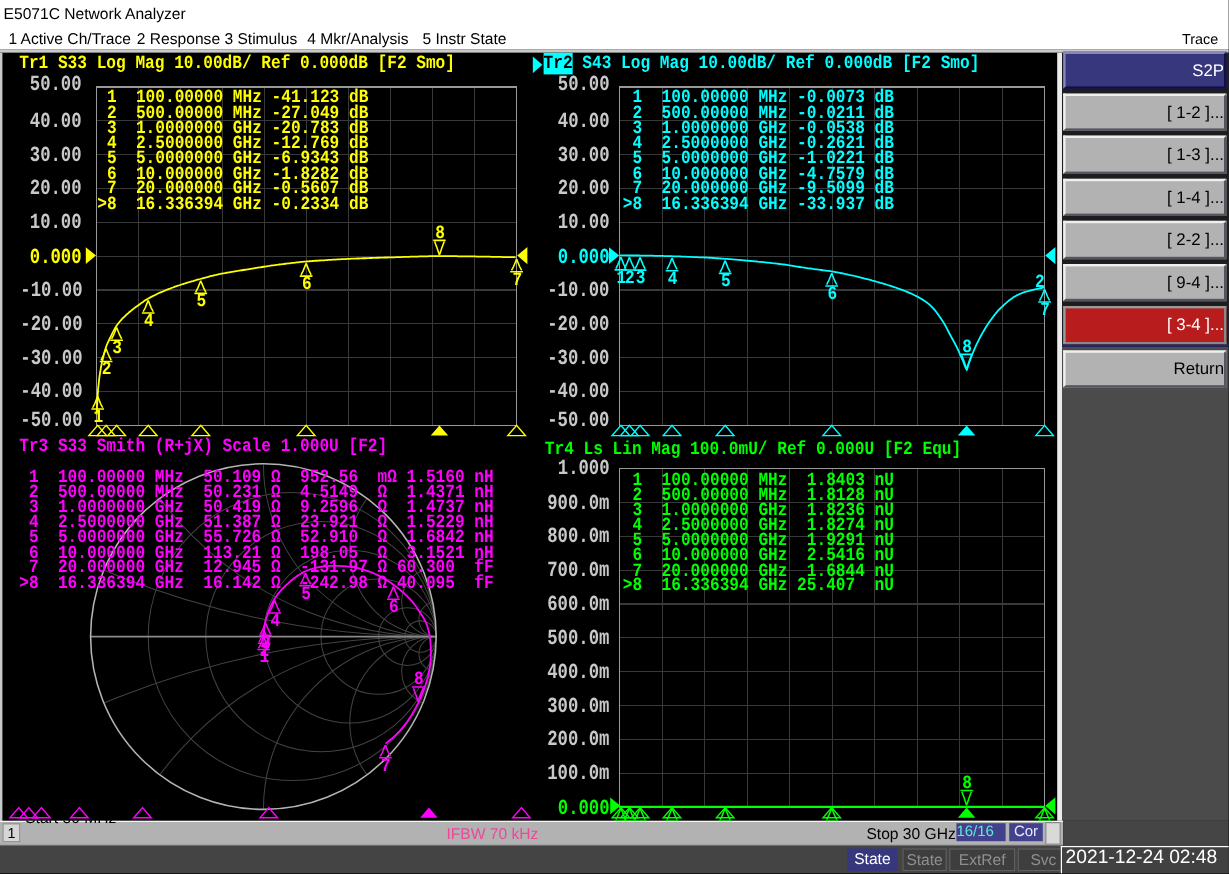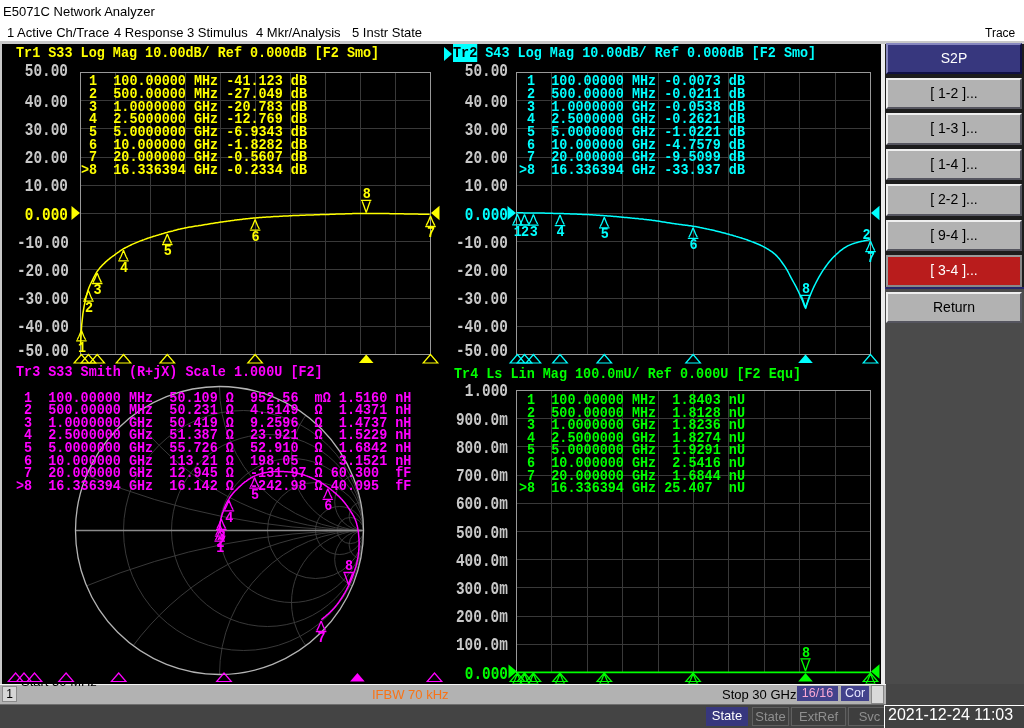--- a/index.html
+++ b/index.html
@@ -1,25 +1,25 @@
 <!DOCTYPE html>
 <html><head><meta charset="utf-8"><style>
 *{margin:0;padding:0;box-sizing:border-box}
 html,body{width:1024px;height:728px;background:#000;font-family:"Liberation Sans",sans-serif;position:relative;overflow:hidden}
 .abs{position:absolute}
 .mono{position:absolute;font-family:"Liberation Mono",monospace;font-weight:bold;font-size:15.55px;line-height:12.64px;white-space:pre;transform:scaleX(0.865);transform-origin:0 0;letter-spacing:0}
 .ylab{font-size:18px;transform:scaleX(0.8);transform-origin:100% 0;text-align:right;line-height:18px;height:18px}
-.btn{position:absolute;left:886px;width:136px;height:31.5px;background:#b2b2b2;border-top:2px solid #efefef;border-left:2px solid #efefef;border-bottom:2px solid #55555f;border-right:2px solid #55555f;color:#000;font-size:14px;text-align:center;line-height:27px}
+.btn{position:absolute;left:886px;width:136px;height:31.5px;background:#b2b2b2;border-top:2px solid #efefef;border-left:2px solid #efefef;border-bottom:2px solid #55555f;border-right:2px solid #55555f;color:#000;font-size:14px;text-align:right;line-height:27px}
 </style></head>
 <body>
 <div class="abs" style="left:0;top:0;width:1024px;height:41px;background:#fff"></div>
 <div class="abs" style="left:0;top:41px;width:1024px;height:3px;background:#c9c9c9"></div>
 <div class="abs" style="left:3px;top:4px;font-size:13px;color:#000">E5071C Network Analyzer</div>
 <div class="abs" style="left:7px;top:25px;font-size:13px;color:#000">1 Active Ch/Trace</div>
-<div class="abs" style="left:114px;top:25px;font-size:13px;color:#000">4 Response</div>
+<div class="abs" style="left:114px;top:25px;font-size:13px;color:#000">2 Response</div>
 <div class="abs" style="left:187px;top:25px;font-size:13px;color:#000">3 Stimulus</div>
 <div class="abs" style="left:256px;top:25px;font-size:13px;color:#000">4 Mkr/Analysis</div>
 <div class="abs" style="left:352px;top:25px;font-size:13px;color:#000">5 Instr State</div>
 <div class="abs" style="left:985px;top:26px;font-size:12px;color:#000">Trace</div>
 
 <div class="abs" style="left:0;top:44px;width:886px;height:640px;background:#000"></div>
 <div class="abs" style="left:0;top:44px;width:2px;height:661px;background:#c9c9c9"></div>
 
 <div class="abs" style="left:881px;top:44px;width:4px;height:640px;background:#ececec"></div>
 <div class="abs" style="left:885px;top:44px;width:139px;height:640px;background:#4b4b4b"></div>
@@ -31,33 +31,33 @@
 <div class="btn" style="top:184px">[ 2-2 ]...</div>
 <div class="btn" style="top:219.5px">[ 9-4 ]...</div>
 <div class="btn" style="top:255px;background:#b91c1c;border-top-color:#9a9a9a;border-left-color:#9a9a9a;border-bottom-color:#888;border-right-color:#888;color:#fff">[ 3-4 ]...</div>
 <div class="abs" style="left:885px;top:286.5px;width:139px;height:2.5px;background:#26266a"></div>
 <div class="btn" style="top:291.5px">Return</div>
 
 <div class="abs" style="left:0;top:684px;width:886px;height:21px;background:#b2b2b2;border-top:1px solid #f5f5f5;border-bottom:1px solid #6e6e6e"></div>
 <div class="abs" style="left:886px;top:684px;width:138px;height:21px;background:#454545"></div>
 <div class="abs" style="left:2px;top:686px;width:15px;height:16px;background:#d6d6d6;border:1px solid #8a8a8a;color:#000;font-size:12px;text-align:center;line-height:14px">1</div>
 <div class="abs" style="left:21px;top:674px;font-size:13px;color:#000">Start 50 MHz</div>
-<div class="abs" style="left:372px;top:687px;font-size:13px;color:#f97316">IFBW 70 kHz</div>
+<div class="abs" style="left:372px;top:687px;font-size:13px;color:#ec4899">IFBW 70 kHz</div>
 <div class="abs" style="left:722px;top:687px;font-size:13px;color:#000">Stop 30 GHz</div>
-<div class="abs" style="left:797px;top:686px;width:41px;height:15px;background:#42428c;color:#f9a8d4;font-size:12.5px;text-align:center;line-height:14px">16/16</div>
+<div class="abs" style="left:797px;top:686px;width:41px;height:15px;background:#42428c;color:#5eead4;font-size:12.5px;line-height:14px">16/16</div>
 <div class="abs" style="left:841px;top:686px;width:28px;height:15px;background:#42428c;color:#e8e8ff;font-size:12.5px;text-align:center;line-height:14px">Cor</div>
 <div class="abs" style="left:871px;top:685px;width:13px;height:19px;background:#d9d9d9;border:1px solid #888"></div>
 
 <div class="abs" style="left:0;top:705px;width:1024px;height:23px;background:#444444"></div>
 <div class="abs" style="left:706px;top:707px;width:42px;height:19px;background:#37377e;color:#fff;font-size:13px;text-align:center;line-height:18px">State</div>
 <div class="abs" style="left:752px;top:707px;width:37px;height:19px;background:#3e3e3e;border:1px solid #606060;color:#8f8f8f;font-size:13px;text-align:center;line-height:17px">State</div>
 <div class="abs" style="left:791px;top:707px;width:55px;height:19px;background:#3e3e3e;border:1px solid #606060;color:#8f8f8f;font-size:13px;text-align:center;line-height:17px">ExtRef</div>
 <div class="abs" style="left:848px;top:707px;width:43px;height:19px;background:#3e3e3e;border:1px solid #606060;color:#8f8f8f;font-size:13px;text-align:center;line-height:17px">Svc</div>
 <div class="abs" style="left:884px;top:705px;width:140px;height:23px;background:#414141;border-left:1.5px solid #fff;border-top:1.5px solid #fff"></div>
-<div class="abs" style="left:888px;top:706px;font-size:16px;color:#fff">2021-12-24 11:03</div>
+<div class="abs" style="left:888px;top:706px;font-size:16px;color:#fff">2021-12-24 02:48</div>
 
 <svg class="abs" style="left:0;top:0" width="1024" height="728" viewBox="0 0 1024 728">
 <path d="M115.5,72.5 V354.5 M80.5,100.7 H430.5 M150.5,72.5 V354.5 M80.5,128.9 H430.5 M185.5,72.5 V354.5 M80.5,157.1 H430.5 M220.5,72.5 V354.5 M80.5,185.3 H430.5 M255.5,72.5 V354.5 M80.5,213.5 H430.5 M290.5,72.5 V354.5 M80.5,241.7 H430.5 M325.5,72.5 V354.5 M80.5,269.9 H430.5 M360.5,72.5 V354.5 M80.5,298.1 H430.5 M395.5,72.5 V354.5 M80.5,326.3 H430.5" stroke="#393939" fill="none" stroke-width="1" shape-rendering="crispEdges"></path>
 <rect x="80.5" y="72.5" width="350.0" height="282.0" stroke="#999999" fill="none" stroke-width="1" shape-rendering="crispEdges"></rect>
 <path d="M551.9,72.5 V354.5 M516.5,100.7 H870.5 M587.3,72.5 V354.5 M516.5,128.9 H870.5 M622.7,72.5 V354.5 M516.5,157.1 H870.5 M658.1,72.5 V354.5 M516.5,185.3 H870.5 M693.5,72.5 V354.5 M516.5,213.5 H870.5 M728.9,72.5 V354.5 M516.5,241.7 H870.5 M764.3,72.5 V354.5 M516.5,269.9 H870.5 M799.7,72.5 V354.5 M516.5,298.1 H870.5 M835.1,72.5 V354.5 M516.5,326.3 H870.5" stroke="#393939" fill="none" stroke-width="1" shape-rendering="crispEdges"></path>
 <rect x="516.5" y="72.5" width="354.0" height="282.0" stroke="#999999" fill="none" stroke-width="1" shape-rendering="crispEdges"></rect>
 <path d="M551.9,390.5 V672.5 M516.5,418.7 H870.5 M587.3,390.5 V672.5 M516.5,446.9 H870.5 M622.7,390.5 V672.5 M516.5,475.1 H870.5 M658.1,390.5 V672.5 M516.5,503.3 H870.5 M693.5,390.5 V672.5 M516.5,531.5 H870.5 M728.9,390.5 V672.5 M516.5,559.7 H870.5 M764.3,390.5 V672.5 M516.5,587.9 H870.5 M799.7,390.5 V672.5 M516.5,616.1 H870.5 M835.1,390.5 V672.5 M516.5,644.3 H870.5" stroke="#393939" fill="none" stroke-width="1" shape-rendering="crispEdges"></path>
 <rect x="516.5" y="390.5" width="354.0" height="282.0" stroke="#999999" fill="none" stroke-width="1" shape-rendering="crispEdges"></rect>
 <clipPath id="smc">
       <circle cx="219.5" cy="530.5" r="143.5"></circle>

